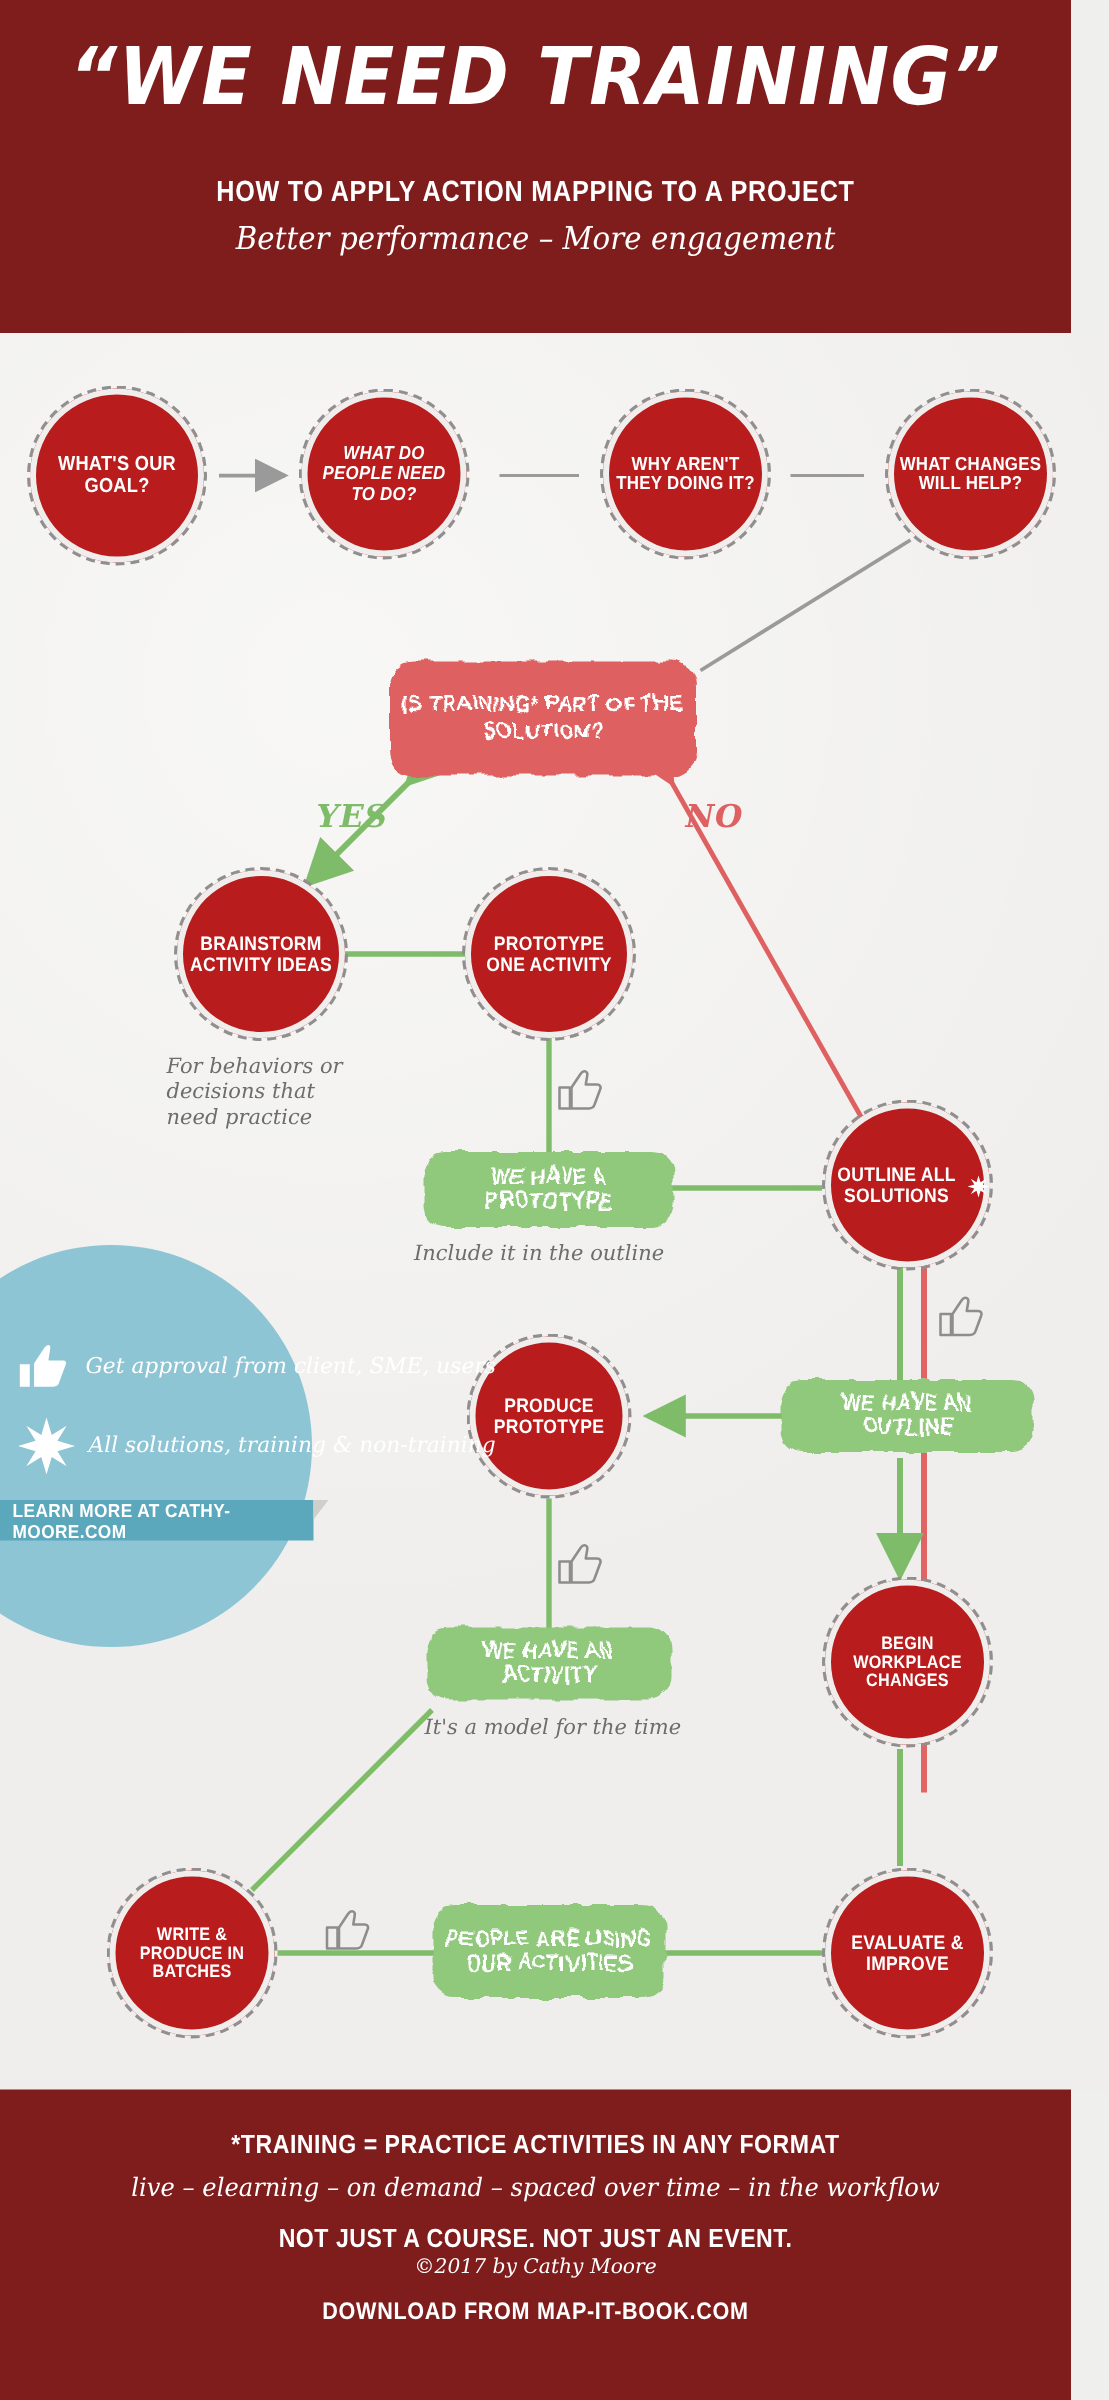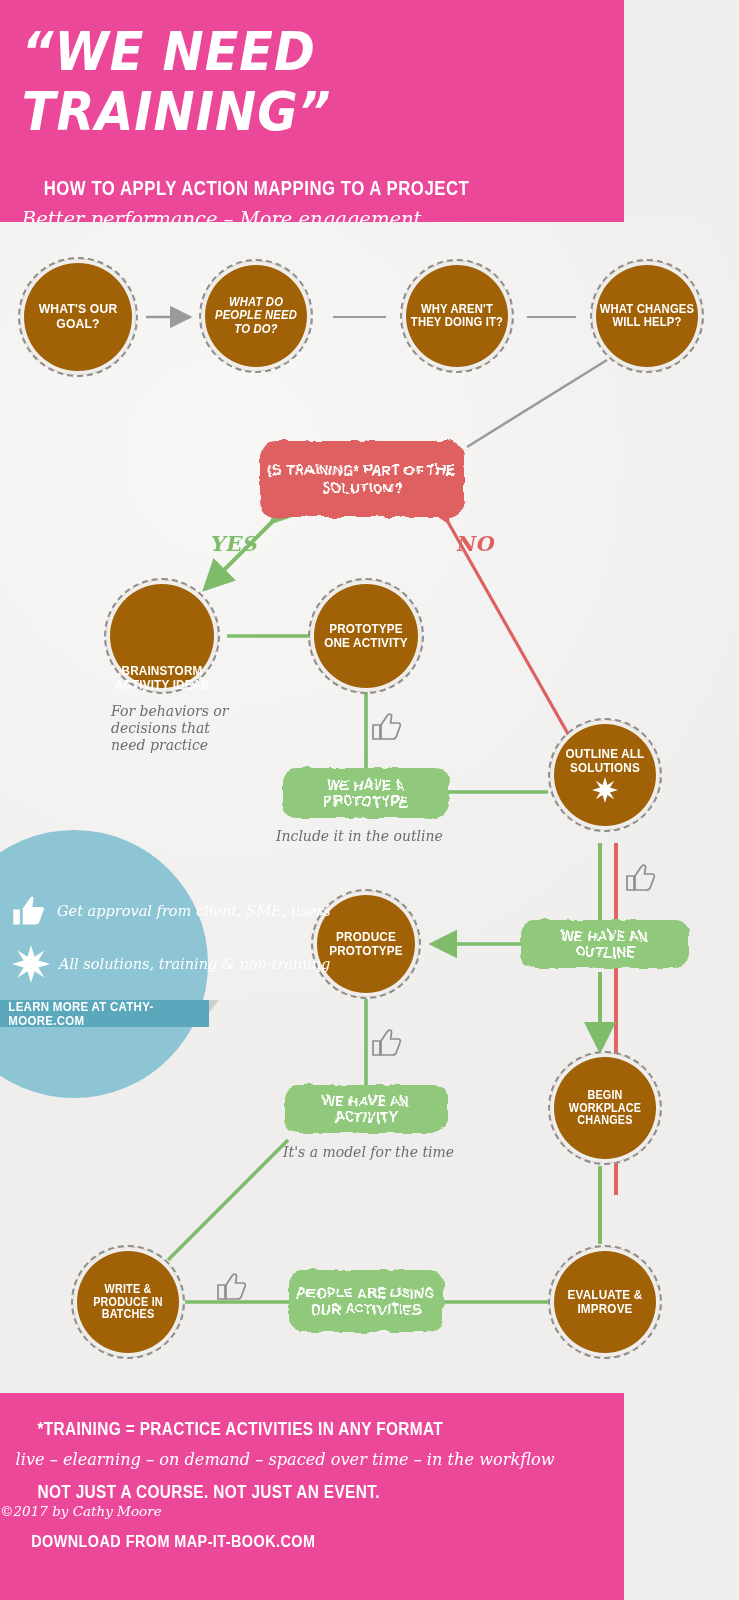--- a/index.html
+++ b/index.html
@@ -5,22 +5,22 @@
   html,body{margin:0;padding:0;}
   body{
     width:739px;height:1600px;overflow:hidden;
     background:#efefed;
     font-family:"Liberation Sans", sans-serif;
   }
   #stage{position:relative;width:739px;height:1600px;}
 
   
   .band{
-    position:absolute;left:0;width:624px;background:#ec4899;color:#fff;
-    text-align:left;box-sizing:border-box;
+    position:absolute;left:0;width:714px;background:#7f1d1d;color:#fff;
+    text-align:center;box-sizing:border-box;
   }
   #header{top:0;height:222px;padding-top:22px;}
   #footer{top:1393px;height:207px;padding-top:26px;}
 
   .h-title{
     font-size:53px;line-height:60px;font-weight:bold;font-style:italic;
     letter-spacing:1px;font-family:"DejaVu Sans", sans-serif;
     transform:scaleX(.93);
   }
   .h-sub{
@@ -47,21 +47,21 @@
   }
 
   
   #wires{position:absolute;left:0;top:0;width:739px;height:1600px;}
 
   
   .node{position:absolute;box-sizing:border-box;display:flex;align-items:center;
         justify-content:center;text-align:center;color:#fff;}
 
   .circ{
-    border-radius:50%;background:#a16207;
+    border-radius:50%;background:#b91c1c;
     border:2px dashed #8f8f8f;
     background-clip:padding-box;
     box-shadow:0 0 0 4px #efeeec inset;
   }
   .circ .lbl{font-weight:bold;line-height:1.08;letter-spacing:.2px;transform:scaleX(.9);}
 
   .pill{
     border-radius:14px;
     background:#90c87c;
     filter:url(#wobble);
@@ -178,21 +178,21 @@
   <div class="node decision" style="left:260px;top:441px;width:204px;height:76px;">
     <span class="lbl">IS TRAINING* PART OF THE SOLUTION?</span>
   </div>
   <div class="ynlabel" style="left:211px;top:531px;color:#7fbc6a;">
     <span>YES</span>
   </div>
   <div class="ynlabel" style="left:457px;top:531px;color:#de6060;">
     <span>NO</span>
   </div>
 
-  <div class="node circ" style="left:104px;top:578px;width:116px;height:116px;align-items:flex-end;">
+  <div class="node circ" style="left:116px;top:578px;width:116px;height:116px;">
     <span class="lbl" style="font-size:13px">BRAINSTORM ACTIVITY IDEAS</span>
   </div>
   <div class="note" style="left:111px;top:703px;width:122px;">
     <span>For behaviors or decisions that need practice</span>
   </div>
 
   <div class="node circ" style="left:308px;top:578px;width:116px;height:116px;">
     <span class="lbl" style="font-size:13px">PROTOTYPE ONE ACTIVITY</span>
   </div>
 
@@ -200,21 +200,21 @@
     <path d="M10 13 L16 4 C18 1 21 2 20.5 5 L19.5 11 L27 11 C29 11 30 12.5 29 14.5 L25.5 24 C25 26 23.5 27 21.5 27 L10 27 Z M2 13 L9 13 L9 27 L2 27 Z" fill="none" stroke="#8d8d8d" stroke-width="1.7" stroke-linejoin="round"></path>
   </svg>
 
   <div class="node pill" style="left:283px;top:768px;width:166px;height:50px;">
     <span class="lbl">WE HAVE A PROTOTYPE</span>
   </div>
   <div class="note" style="left:276px;top:828px;width:180px;">
     <span>Include it in the outline</span>
   </div>
 
-  <div class="node circ" style="left:548px;top:718px;width:114px;height:114px;flex-direction:column;align-items:center;">
+  <div class="node circ" style="left:548px;top:733px;width:114px;height:114px;flex-direction:row;align-items:center;">
     <span class="lbl" style="font-size:13px">OUTLINE ALL SOLUTIONS</span>
     <svg width="26" height="26" viewBox="0 0 24 24" style="margin-top:2px">
       <path d="M12 0 L14.2 7.4 L20.5 3.5 L16.6 9.8 L24 12 L16.6 14.2 L20.5 20.5 L14.2 16.6 L12 24 L9.8 16.6 L3.5 20.5 L7.4 14.2 L0 12 L7.4 9.8 L3.5 3.5 L9.8 7.4 Z" fill="#ffffff"></path>
     </svg>
   </div>
 
   <svg class="thumb" style="left:625px;top:863px;" width="32" height="30" viewBox="0 0 32 30">
     <path d="M10 13 L16 4 C18 1 21 2 20.5 5 L19.5 11 L27 11 C29 11 30 12.5 29 14.5 L25.5 24 C25 26 23.5 27 21.5 27 L10 27 Z M2 13 L9 13 L9 27 L2 27 Z" fill="none" stroke="#8d8d8d" stroke-width="1.7" stroke-linejoin="round"></path>
   </svg>
 

